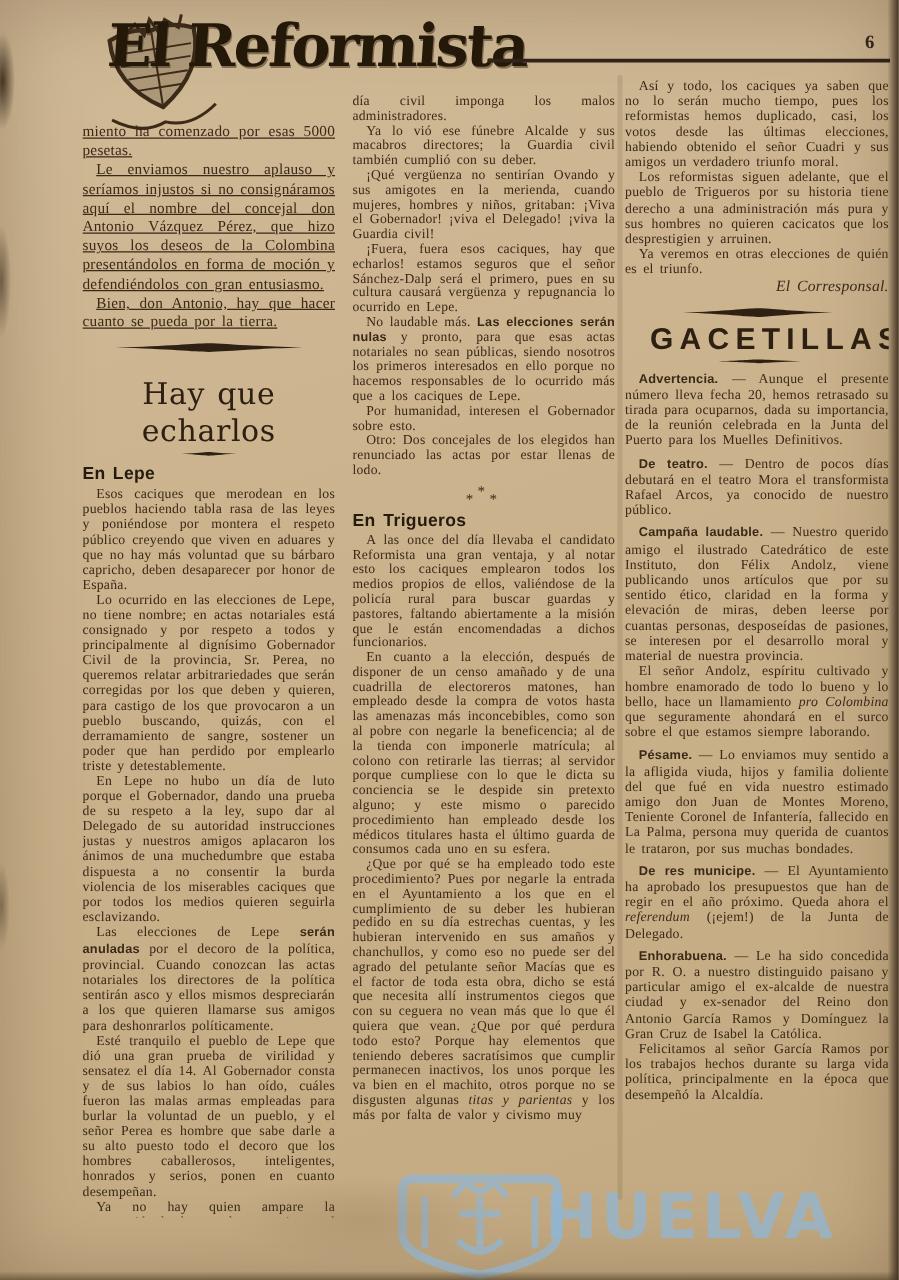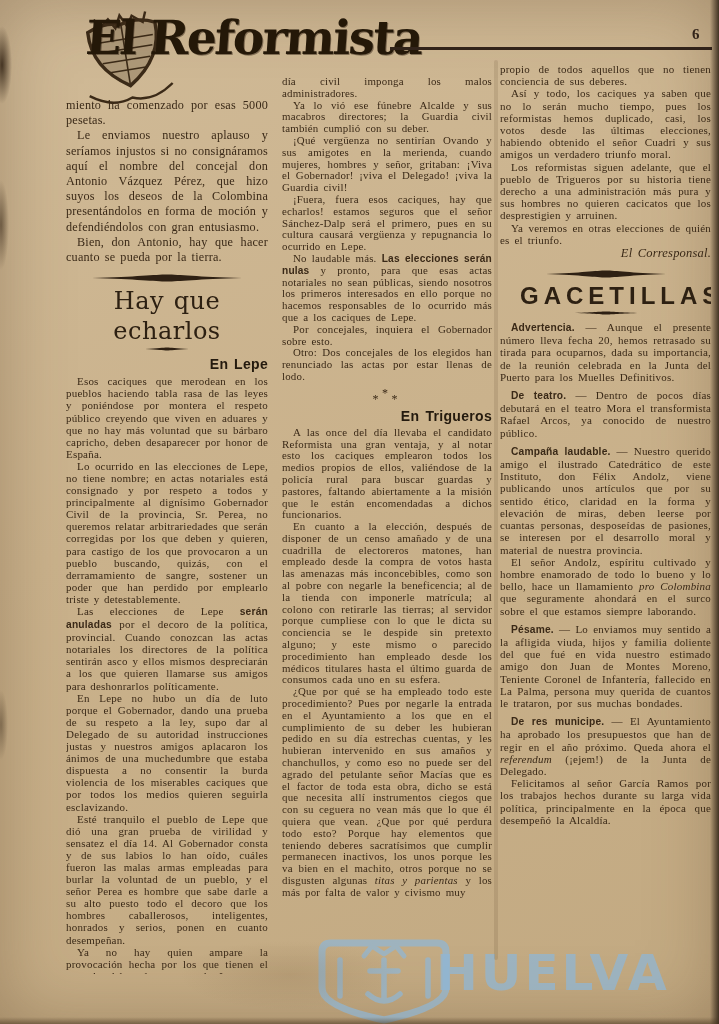--- a/index.html
+++ b/index.html
@@ -25,35 +25,35 @@
     transform:skewX(-4deg);
     text-shadow:1px 1px 0 rgba(40,25,10,.45);
     white-space:nowrap;
   }
   .header-rule{position:absolute;left:390px;top:47px;width:322px;height:3px;background:#31231a;}
   .page-number{position:absolute;left:692px;top:26px;font-size:15px;font-weight:bold;color:#33241a;}
 
   .col{position:absolute;color:#3a2917;text-align:justify;letter-spacing:.2px;}
   .col p{margin:0;}
   .col1{left:66px;top:98px;width:202px;font-size:11px;line-height:12.1px;word-spacing:1.6px;height:876px;overflow:hidden;}
-  .col1 .loose{font-size:12.2px;line-height:15.2px;word-spacing:1.8px;}
+  .col1 .loose{font-size:12.2px;line-height:15.2px;word-spacing:1.8px;text-decoration:underline;}
   .col2{left:282px;top:76px;width:210px;font-size:10.9px;line-height:11.8px;word-spacing:2px;height:900px;overflow:hidden;}
   .col3{left:500px;top:63px;width:211px;font-size:11px;line-height:12.2px;word-spacing:2px;height:888px;overflow:hidden;}
 
   .para{text-indent:11px;}
   .flush{text-indent:0;}
   .gap{margin-top:6px !important;}
   .bld{font-family:"Liberation Sans",sans-serif;font-weight:bold;font-size:.93em;}
   .ital{font-style:italic;}
   .headline{font-family:"DejaVu Serif",serif;font-size:24px;font-weight:normal;text-align:center;
-    letter-spacing:.5px;margin:4px 0 0;color:#2d2012;line-height:30px;}
+    letter-spacing:.5px;margin:18px 0 0;color:#2d2012;line-height:30px;}
   .headline2{font-family:"Liberation Sans",sans-serif;font-size:24px;font-weight:bold;letter-spacing:5px;
     text-align:center;margin:4px 16px 1px;color:#2d2012;line-height:28px;text-indent:4px;}
   .subhead{font-family:"Liberation Sans",sans-serif;font-size:14px;font-weight:bold;margin:5px 0 3px;
-    color:#241a0e;line-height:16px;text-align:right;letter-spacing:.3px;}
+    color:#241a0e;line-height:16px;text-align:left;letter-spacing:.3px;}
   .signature{text-align:right;font-style:italic;font-size:12.5px;margin-top:3px;line-height:15px;}
   .orn{text-align:center;margin:9px 0 0;line-height:0;}
   .srule{text-align:center;margin:1px 0 0;line-height:0;}
   .ast{text-align:center;margin:7px 0 1px;font-size:12px;line-height:6.5px;color:#3a2917;letter-spacing:4px;}
 
   .watermark{position:absolute;left:0;top:0;width:100%;height:100%;pointer-events:none;text-align:right;}
   .wm-shield{position:absolute;left:308px;top:936px;opacity:.7;}
   .wm-text{position:absolute;left:436px;top:944px;font-family:"DejaVu Sans",sans-serif;font-weight:bold;
     font-size:50px;letter-spacing:3px;color:#8fb7d7;opacity:.72;}
 </style>
@@ -96,61 +96,61 @@
       <div class="orn"><svg width="150" height="8" viewBox="0 0 150 8">
           <path d="M0 4 C 45 2.88 63 0.5 75 0.5 C 87 0.5 105 2.88 150 4 C 105 5.12 87 7.5 75 7.5 C 63 7.5 45 5.12 0 4 Z" fill="#2e2013"></path>
         </svg></div>
       <h2 class="headline">Hay que echarlos</h2>
       <div class="srule"><svg width="44" height="4" viewBox="0 0 44 4">
           <path d="M0 2 C 13.2 1.44 18.48 0.5 22 0.5 C 25.52 0.5 30.799999999999997 1.44 44 2 C 30.799999999999997 2.56 25.52 3.5 22 3.5 C 18.48 3.5 13.2 2.56 0 2 Z" fill="#2e2013"></path>
         </svg></div>
       <h3 class="subhead">En Lepe</h3>
       <p class="para"><span>Esos caciques que merodean en los pueblos haciendo tabla rasa de las leyes y poniéndose por montera el respeto público creyendo que viven en aduares y que no hay más voluntad que su bárbaro capricho, deben desaparecer por honor de España.</span></p>
       <p class="para"><span>Lo ocurrido en las elecciones de Lepe, no tiene nombre; en actas notariales está consignado y por respeto a todos y principalmente al dignísimo Gobernador Civil de la provincia, Sr. Perea, no queremos relatar arbitrariedades que serán corregidas por los que deben y quieren, para castigo de los que provocaron a un pueblo buscando, quizás, con el derramamiento de sangre, sostener un poder que han perdido por emplearlo triste y detestablemente.</span></p>
+      <p class="para"><span>En Lepe no hubo un día de luto porque el Gobernador, dando una prueba de su respeto a la ley, supo dar al Delegado de su autoridad instrucciones justas y nuestros amigos aplacaron los ánimos de una muchedumbre que estaba dispuesta a no consentir la burda violencia de los miserables caciques que por todos los medios quieren seguirla esclavizando.</span></p>
       <p class="para"><span>Las elecciones de Lepe </span><span class="bld">serán anuladas</span><span> por el decoro de la política, provincial. Cuando conozcan las actas notariales los directores de la política sentirán asco y ellos mismos despreciarán a los que quieren llamarse sus amigos para deshonrarlos políticamente.</span></p>
-      <p class="para"><span>En Lepe no hubo un día de luto porque el Gobernador, dando una prueba de su respeto a la ley, supo dar al Delegado de su autoridad instrucciones justas y nuestros amigos aplacaron los ánimos de una muchedumbre que estaba dispuesta a no consentir la burda violencia de los miserables caciques que por todos los medios quieren seguirla esclavizando.</span></p>
       <p class="para"><span>Esté tranquilo el pueblo de Lepe que dió una gran prueba de virilidad y sensatez el día 14. Al Gobernador consta y de sus labios lo han oído, cuáles fueron las malas armas empleadas para burlar la voluntad de un pueblo, y el señor Perea es hombre que sabe darle a su alto puesto todo el decoro que los hombres caballerosos, inteligentes, honrados y serios, ponen en cuanto desempeñan.</span></p>
       <p class="para"><span>Ya no hay quien ampare la provocación hecha por los que tienen el sagrado deber de respetar la Ley antes que ninguno y es triste querer que la Guar-</span></p>
     </div>
   <div class="col col2">
       <p class="para flush"><span>día civil imponga los malos administradores.</span></p>
       <p class="para"><span>Ya lo vió ese fúnebre Alcalde y sus macabros directores; la Guardia civil también cumplió con su deber.</span></p>
-      <p class="para"><span>¡Qué vergüenza no sentirían Ovando y sus amigotes en la merienda, cuando mujeres, hombres y señor, gritaban: ¡Viva el Gobernador! ¡viva el Delegado! ¡viva la Guardia civil!</span></p>
+      <p class="para"><span>¡Qué vergüenza no sentirían Ovando y sus amigotes en la merienda, cuando mujeres, hombres y niños, gritaban: ¡Viva el Gobernador! ¡viva el Delegado! ¡viva la Guardia civil!</span></p>
       <p class="para"><span>¡Fuera, fuera esos caciques, hay que echarlos! estamos seguros que el señor Sánchez-Dalp será el primero, pues en su cultura causará vergüenza y repugnancia lo ocurrido en Lepe.</span></p>
       <p class="para"><span>No laudable más. </span><span class="bld">Las elecciones serán nulas</span><span> y pronto, para que esas actas notariales no sean públicas, siendo nosotros los primeros interesados en ello porque no hacemos responsables de lo ocurrido más que a los caciques de Lepe.</span></p>
-      <p class="para"><span>Por concejales, inquiera el Gobernador sobre esto.</span></p>
+      <p class="para"><span>Por humanidad, interesen el Gobernador sobre esto.</span></p>
       <p class="para"><span>Otro: Dos concejales de los elegidos han renunciado las actas por estar llenas de lodo.</span></p>
       <div class="ast">
         <div>*</div>
         <div>*  *</div>
       </div>
       <h3 class="subhead">En Trigueros</h3>
       <p class="para"><span>A las once del día llevaba el candidato Reformista una gran ventaja, y al notar esto los caciques emplearon todos los medios propios de ellos, valiéndose de la policía rural para buscar guardas y pastores, faltando abiertamente a la misión que le están encomendadas a dichos funcionarios.</span></p>
       <p class="para"><span>En cuanto a la elección, después de disponer de un censo amañado y de una cuadrilla de electoreros matones, han empleado desde la compra de votos hasta las amenazas más inconcebibles, como son al pobre con negarle la beneficencia; al de la tienda con imponerle matrícula; al colono con retirarle las tierras; al servidor porque cumpliese con lo que le dicta su conciencia se le despide sin pretexto alguno; y este mismo o parecido procedimiento han empleado desde los médicos titulares hasta el último guarda de consumos cada uno en su esfera.</span></p>
       <p class="para"><span>¿Que por qué se ha empleado todo este procedimiento? Pues por negarle la entrada en el Ayuntamiento a los que en el cumplimiento de su deber les hubieran pedido en su día estrechas cuentas, y les hubieran intervenido en sus amaños y chanchullos, y como eso no puede ser del agrado del petulante señor Macías que es el factor de toda esta obra, dicho se está que necesita allí instrumentos ciegos que con su ceguera no vean más que lo que él quiera que vean. ¿Que por qué perdura todo esto? Porque hay elementos que teniendo deberes sacratísimos que cumplir permanecen inactivos, los unos porque les va bien en el machito, otros porque no se disgusten algunas </span><span class="ital">titas y parientas</span><span> y los más por falta de valor y civismo muy</span></p>
     </div>
   <div class="col col3">
-      <p class="para flush"><span>propio de todos aquellos que no tienen conciencia de sus deberes.</span></p>
       <p class="para"><span>Así y todo, los caciques ya saben que no lo serán mucho tiempo, pues los reformistas hemos duplicado, casi, los votos desde las últimas elecciones, habiendo obtenido el señor Cuadri y sus amigos un verdadero triunfo moral.</span></p>
       <p class="para"><span>Los reformistas siguen adelante, que el pueblo de Trigueros por su historia tiene derecho a una administración más pura y sus hombres no quieren cacicatos que los desprestigien y arruinen.</span></p>
       <p class="para"><span>Ya veremos en otras elecciones de quién es el triunfo.</span></p>
       <p class="signature">El Corresponsal.</p>
       <div class="orn"><svg width="120" height="8" viewBox="0 0 120 8">
           <path d="M0 4 C 36 2.88 50.4 0.5 60 0.5 C 69.6 0.5 84 2.88 120 4 C 84 5.12 69.6 7.5 60 7.5 C 50.4 7.5 36 5.12 0 4 Z" fill="#2e2013"></path>
         </svg></div>
       <h2 class="headline2">GACETILLAS</h2>
       <div class="srule"><svg width="70" height="4" viewBox="0 0 70 4">
           <path d="M0 2 C 21 1.44 29.4 0.5 35 0.5 C 40.599999999999994 0.5 49 1.44 70 2 C 49 2.56 40.599999999999994 3.5 35 3.5 C 29.4 3.5 21 2.56 0 2 Z" fill="#2e2013"></path>
         </svg></div>
       <p class="para gap"><span class="bld">Advertencia.</span><span> — Aunque el presente número lleva fecha 20, hemos retrasado su tirada para ocuparnos, dada su importancia, de la reunión celebrada en la Junta del Puerto para los Muelles Definitivos.</span></p>
       <p class="para gap"><span class="bld">De teatro.</span><span> — Dentro de pocos días debutará en el teatro Mora el transformista Rafael Arcos, ya conocido de nuestro público.</span></p>
       <p class="para gap"><span class="bld">Campaña laudable.</span><span> — Nuestro querido amigo el ilustrado Catedrático de este Instituto, don Félix Andolz, viene publicando unos artículos que por su sentido ético, claridad en la forma y elevación de miras, deben leerse por cuantas personas, desposeídas de pasiones, se interesen por el desarrollo moral y material de nuestra provincia.</span></p>
       <p class="para"><span>El señor Andolz, espíritu cultivado y hombre enamorado de todo lo bueno y lo bello, hace un llamamiento </span><span class="ital">pro Colombina</span><span> que seguramente ahondará en el surco sobre el que estamos siempre laborando.</span></p>
       <p class="para gap"><span class="bld">Pésame.</span><span> — Lo enviamos muy sentido a la afligida viuda, hijos y familia doliente del que fué en vida nuestro estimado amigo don Juan de Montes Moreno, Teniente Coronel de Infantería, fallecido en La Palma, persona muy querida de cuantos le trataron, por sus muchas bondades.</span></p>
       <p class="para gap"><span class="bld">De res municipe.</span><span> — El Ayuntamiento ha aprobado los presupuestos que han de regir en el año próximo. Queda ahora el </span><span class="ital">referendum</span><span> (¡ejem!) de la Junta de Delegado.</span></p>
+      <p class="para gap"><span class="bld">Enhorabuena.</span><span> — Le ha sido concedida por R. O. a nuestro distinguido paisano y particular amigo el ex-alcalde de nuestra ciudad y ex-senador del Reino don Antonio García Ramos y Domínguez la Gran Cruz de Isabel la Católica.</span></p>
       <p class="para"><span>Felicitamos al señor García Ramos por los trabajos hechos durante su larga vida política, principalmente en la época que desempeñó la Alcaldía.</span></p>
     </div>
 
   <div class="gutter-shadow"></div>
   <div class="blot" style="left:-8px;top:26px;width:20px;height:78px;background:radial-gradient(closest-side,rgba(48,33,18,.85),rgba(48,33,18,0));"></div>
   <div class="blot" style="left:-7px;top:180px;width:16px;height:90px;background:radial-gradient(closest-side,rgba(48,33,18,.55),rgba(48,33,18,0));"></div>
   <div class="blot" style="left:-6px;top:690px;width:14px;height:70px;background:radial-gradient(closest-side,rgba(48,33,18,.4),rgba(48,33,18,0));"></div>
   <div class="blot" style="left:180px;top:940px;width:220px;height:70px;background:radial-gradient(closest-side,rgba(120,92,58,.18),rgba(120,92,58,0));"></div>
   <div class="edge-right"></div>
   <div class="edge-bottom"></div>

